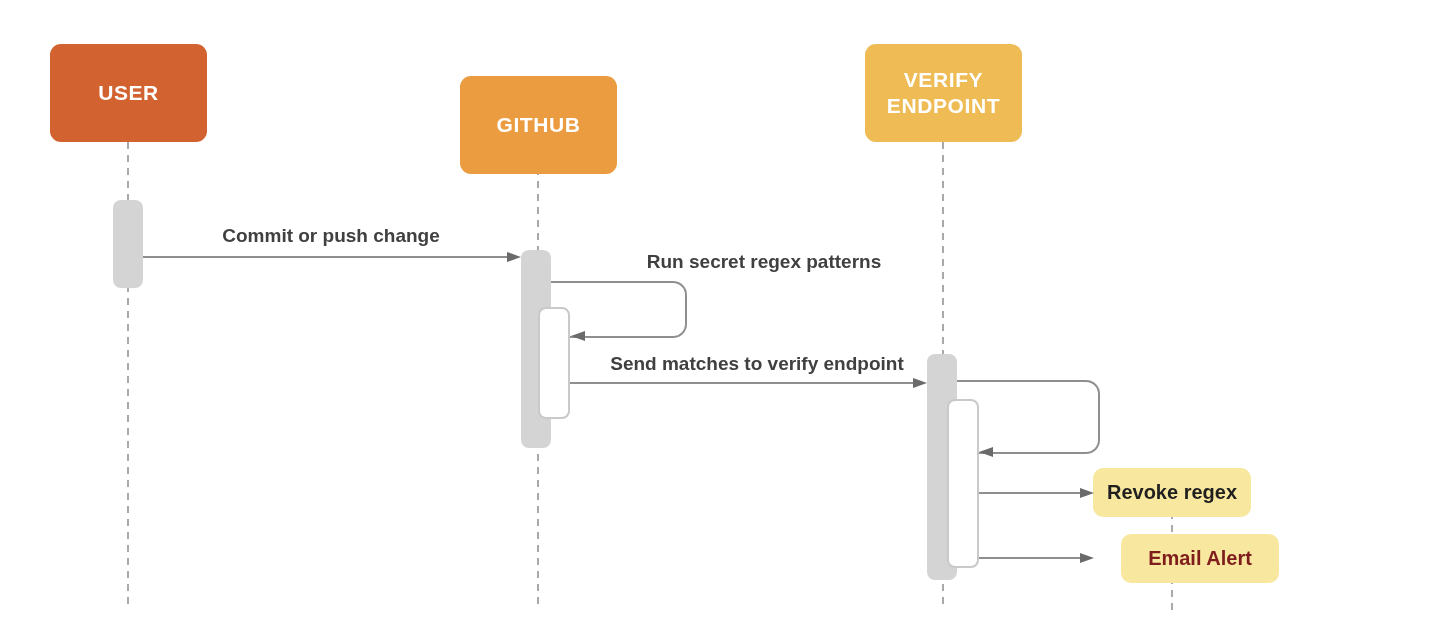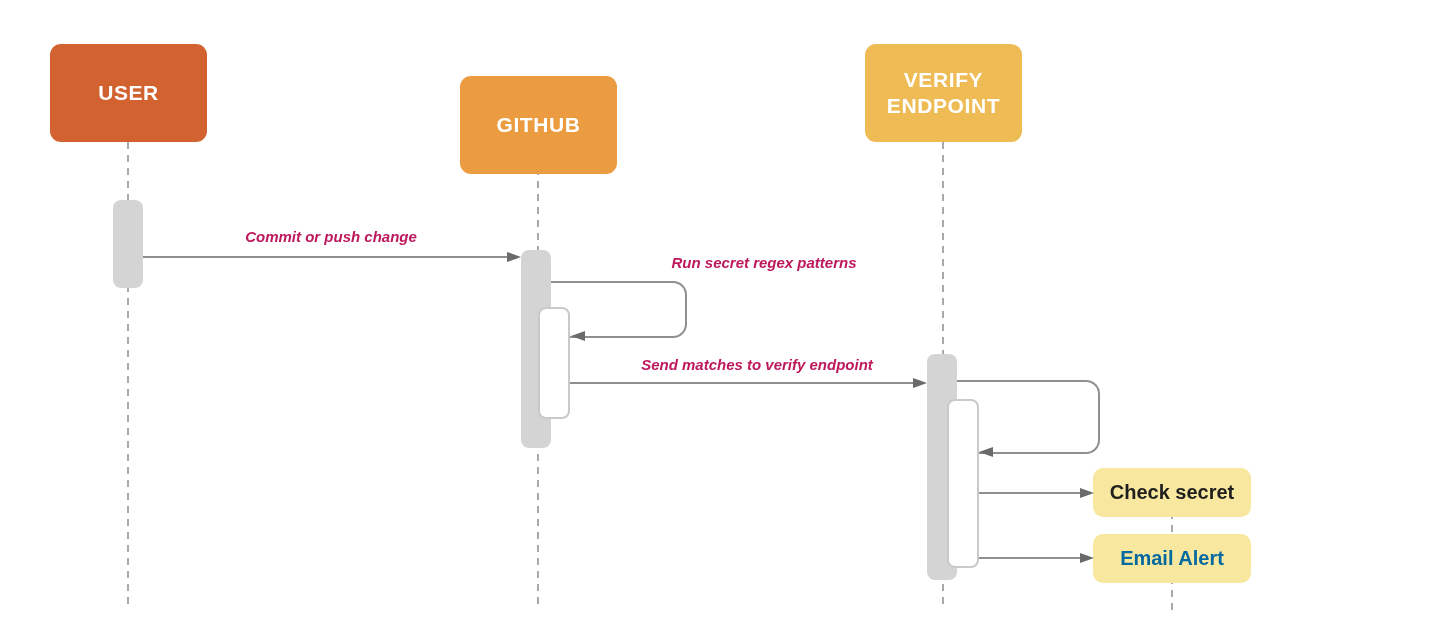--- a/index.html
+++ b/index.html
@@ -61,34 +61,34 @@
   
   .loop{
     position:absolute;border:2px solid #8f8f8f;border-left:none;
     border-radius:0 14px 14px 0;box-sizing:border-box;z-index:2;background:transparent;
   }
   .loop-github{left:551px;top:281px;width:136px;height:57px;}
   .loop-verify{left:957px;top:380px;width:143px;height:74px;}
   
   .msg-label{
     position:absolute;transform:translate(-50%,-50%);white-space:nowrap;
-    color:#be185d;font-weight:bold;font-size:15px;z-index:6;font-style:italic;
+    color:#404040;font-weight:bold;font-size:19px;z-index:6;
   }
   .label-commit{left:331px;top:236px;}
   .label-regex{left:736px;top:262px;margin-left:28px;}
   .label-send{left:748px;top:364px;margin-left:9px;}
   .label-check{left:1260px;top:402px;}
   
   .note{
     position:absolute;left:1093px;width:158px;height:49px;border-radius:10px;
     background:#f8e79e;display:flex;align-items:center;justify-content:center;
     font-weight:bold;font-size:20px;z-index:3;white-space:nowrap;
   }
   .note-revoke{top:468px;color:#1f1f1f;}
-  .note-email{top:534px;color:#0369a1;}
+  .note-email{top:534px;color:#7f1d1d;margin-left:28px;}
 </style>
 </head>
 <body>
 
 <div class="stage">
 
   <div class="lifeline lifeline-user"></div>
   <div class="lifeline lifeline-github"></div>
   <div class="lifeline lifeline-verify"></div>
   <div class="lifeline lifeline-alert"></div>
@@ -122,19 +122,19 @@
   </div>
   <div class="actor actor-verify">
     <span>VERIFY ENDPOINT</span>
   </div>
 
   <div class="msg-label label-commit">Commit or push change</div>
   <div class="msg-label label-regex">Run secret regex patterns</div>
   <div class="msg-label label-send">Send matches to verify endpoint</div>
 
   <div class="note note-revoke">
-    <span>Check secret</span>
+    <span>Revoke regex</span>
   </div>
   <div class="note note-email">
     <span>Email Alert</span>
   </div>
 
 </div>
 
 </body></html>

